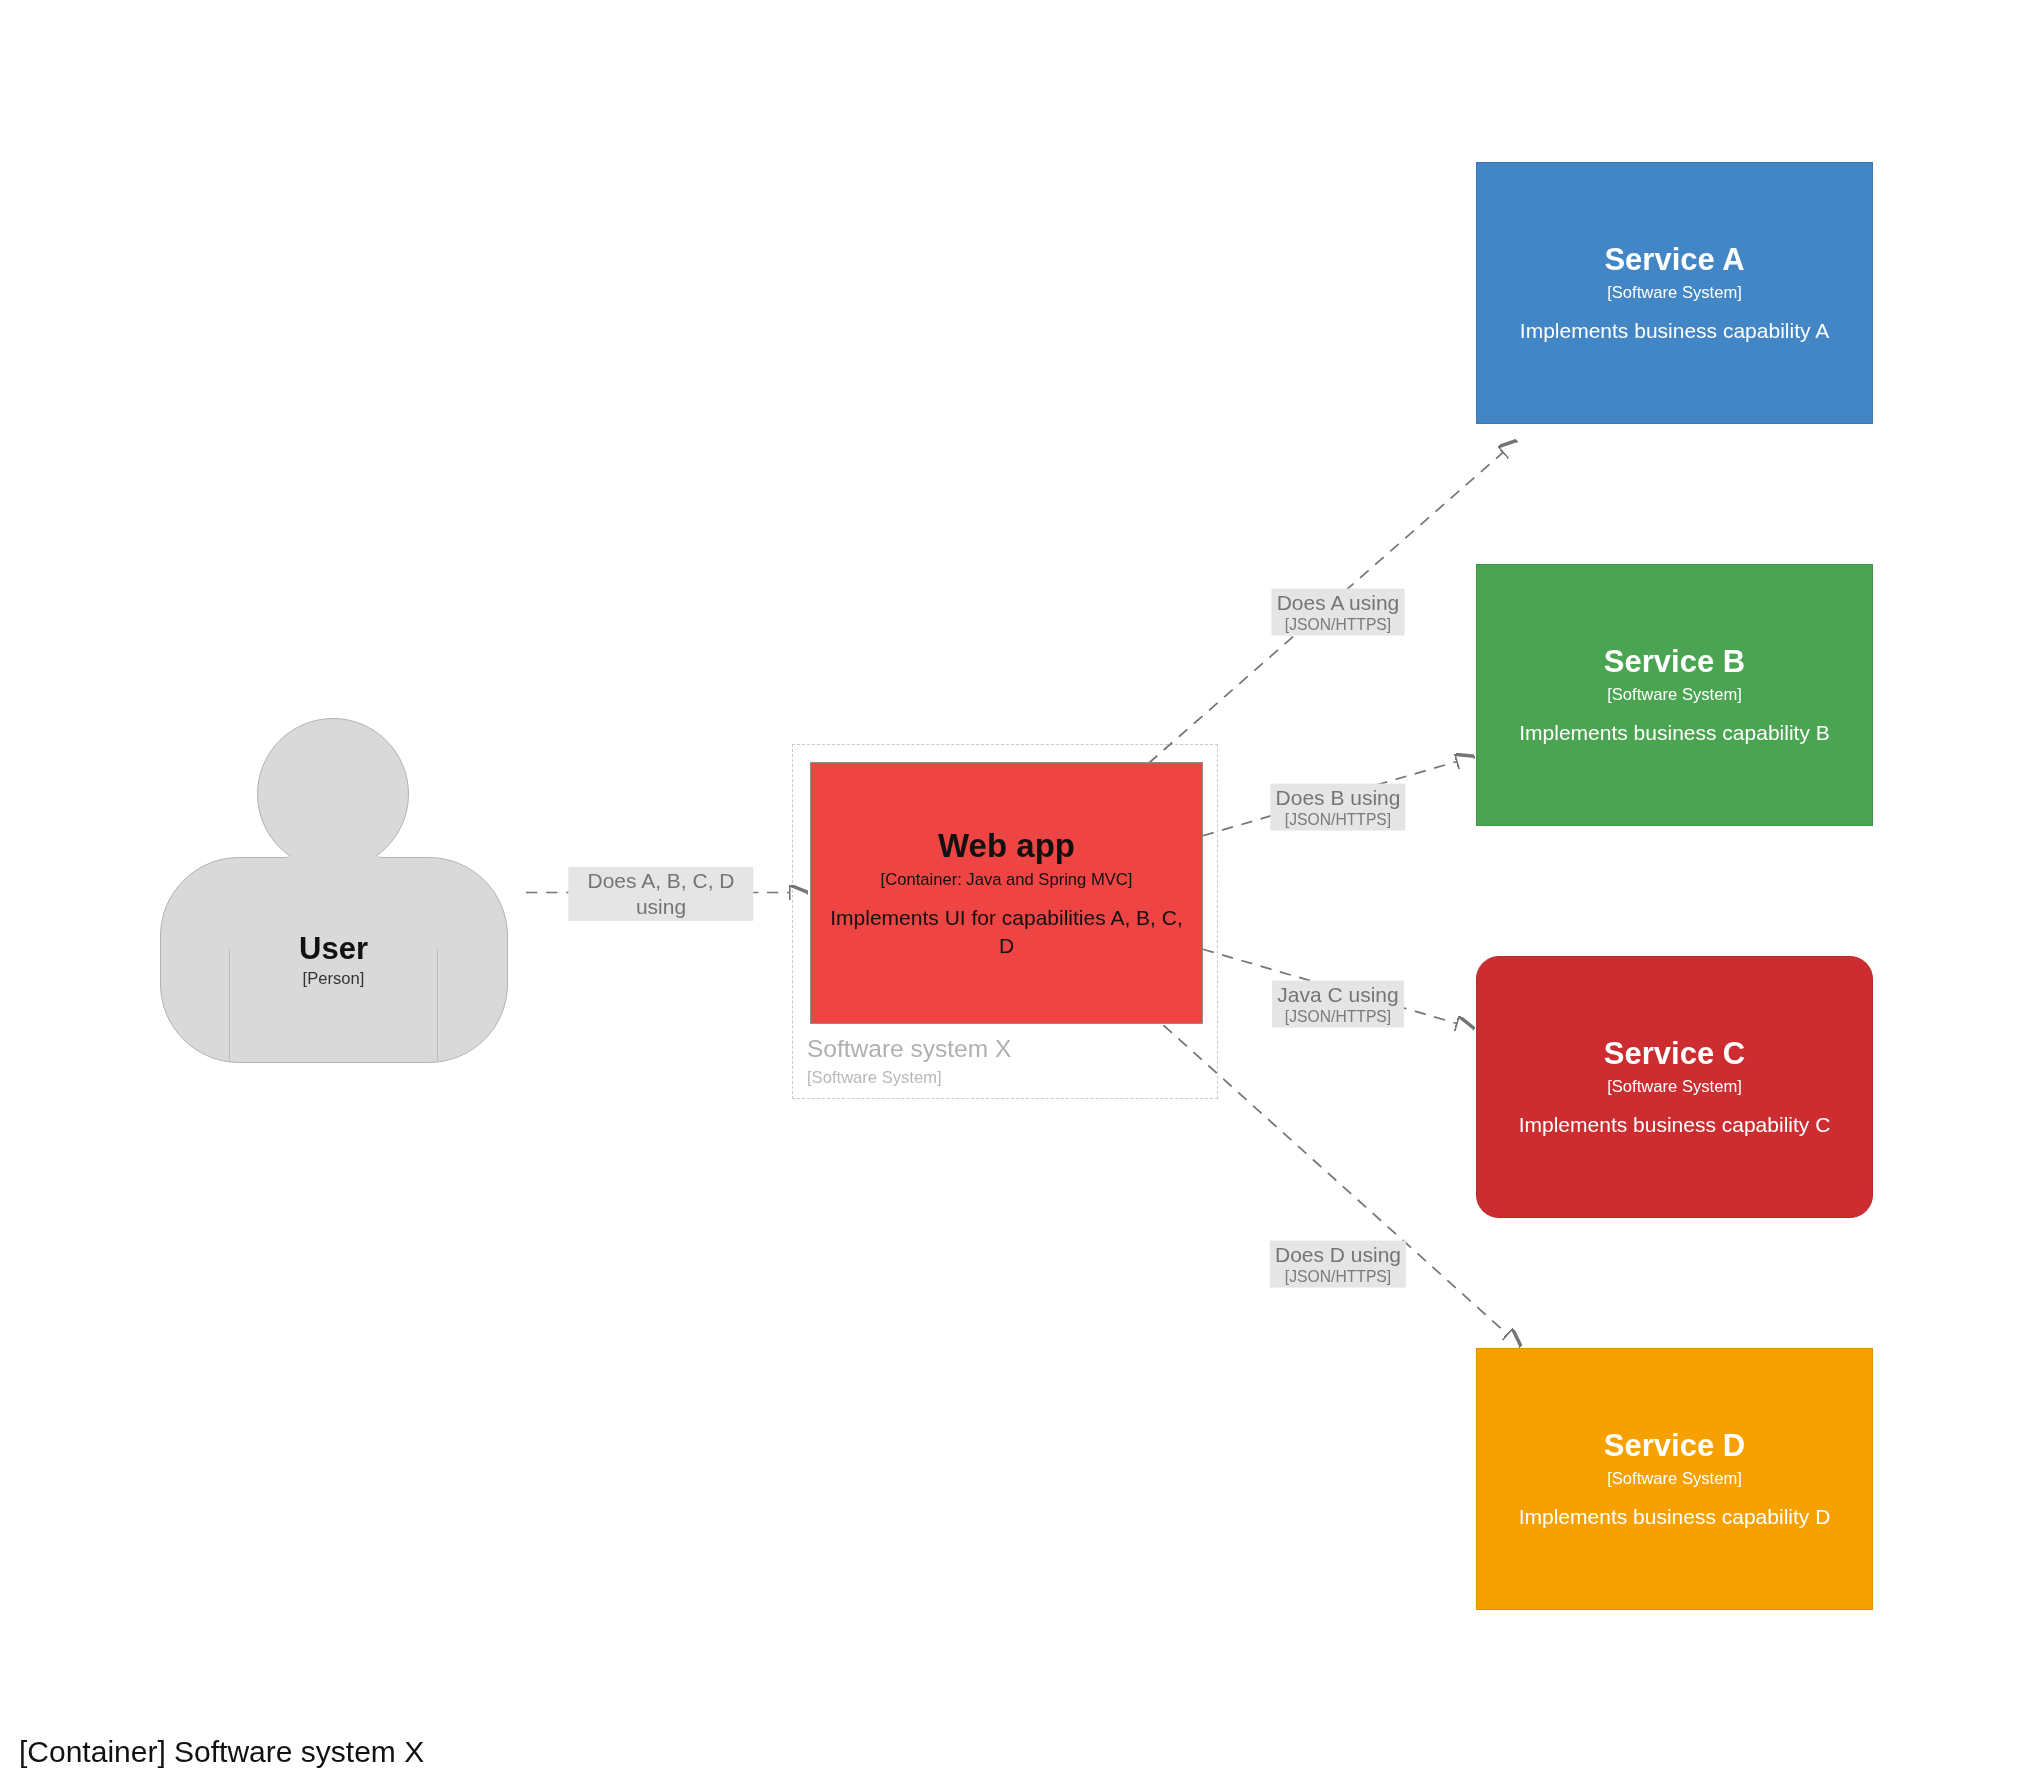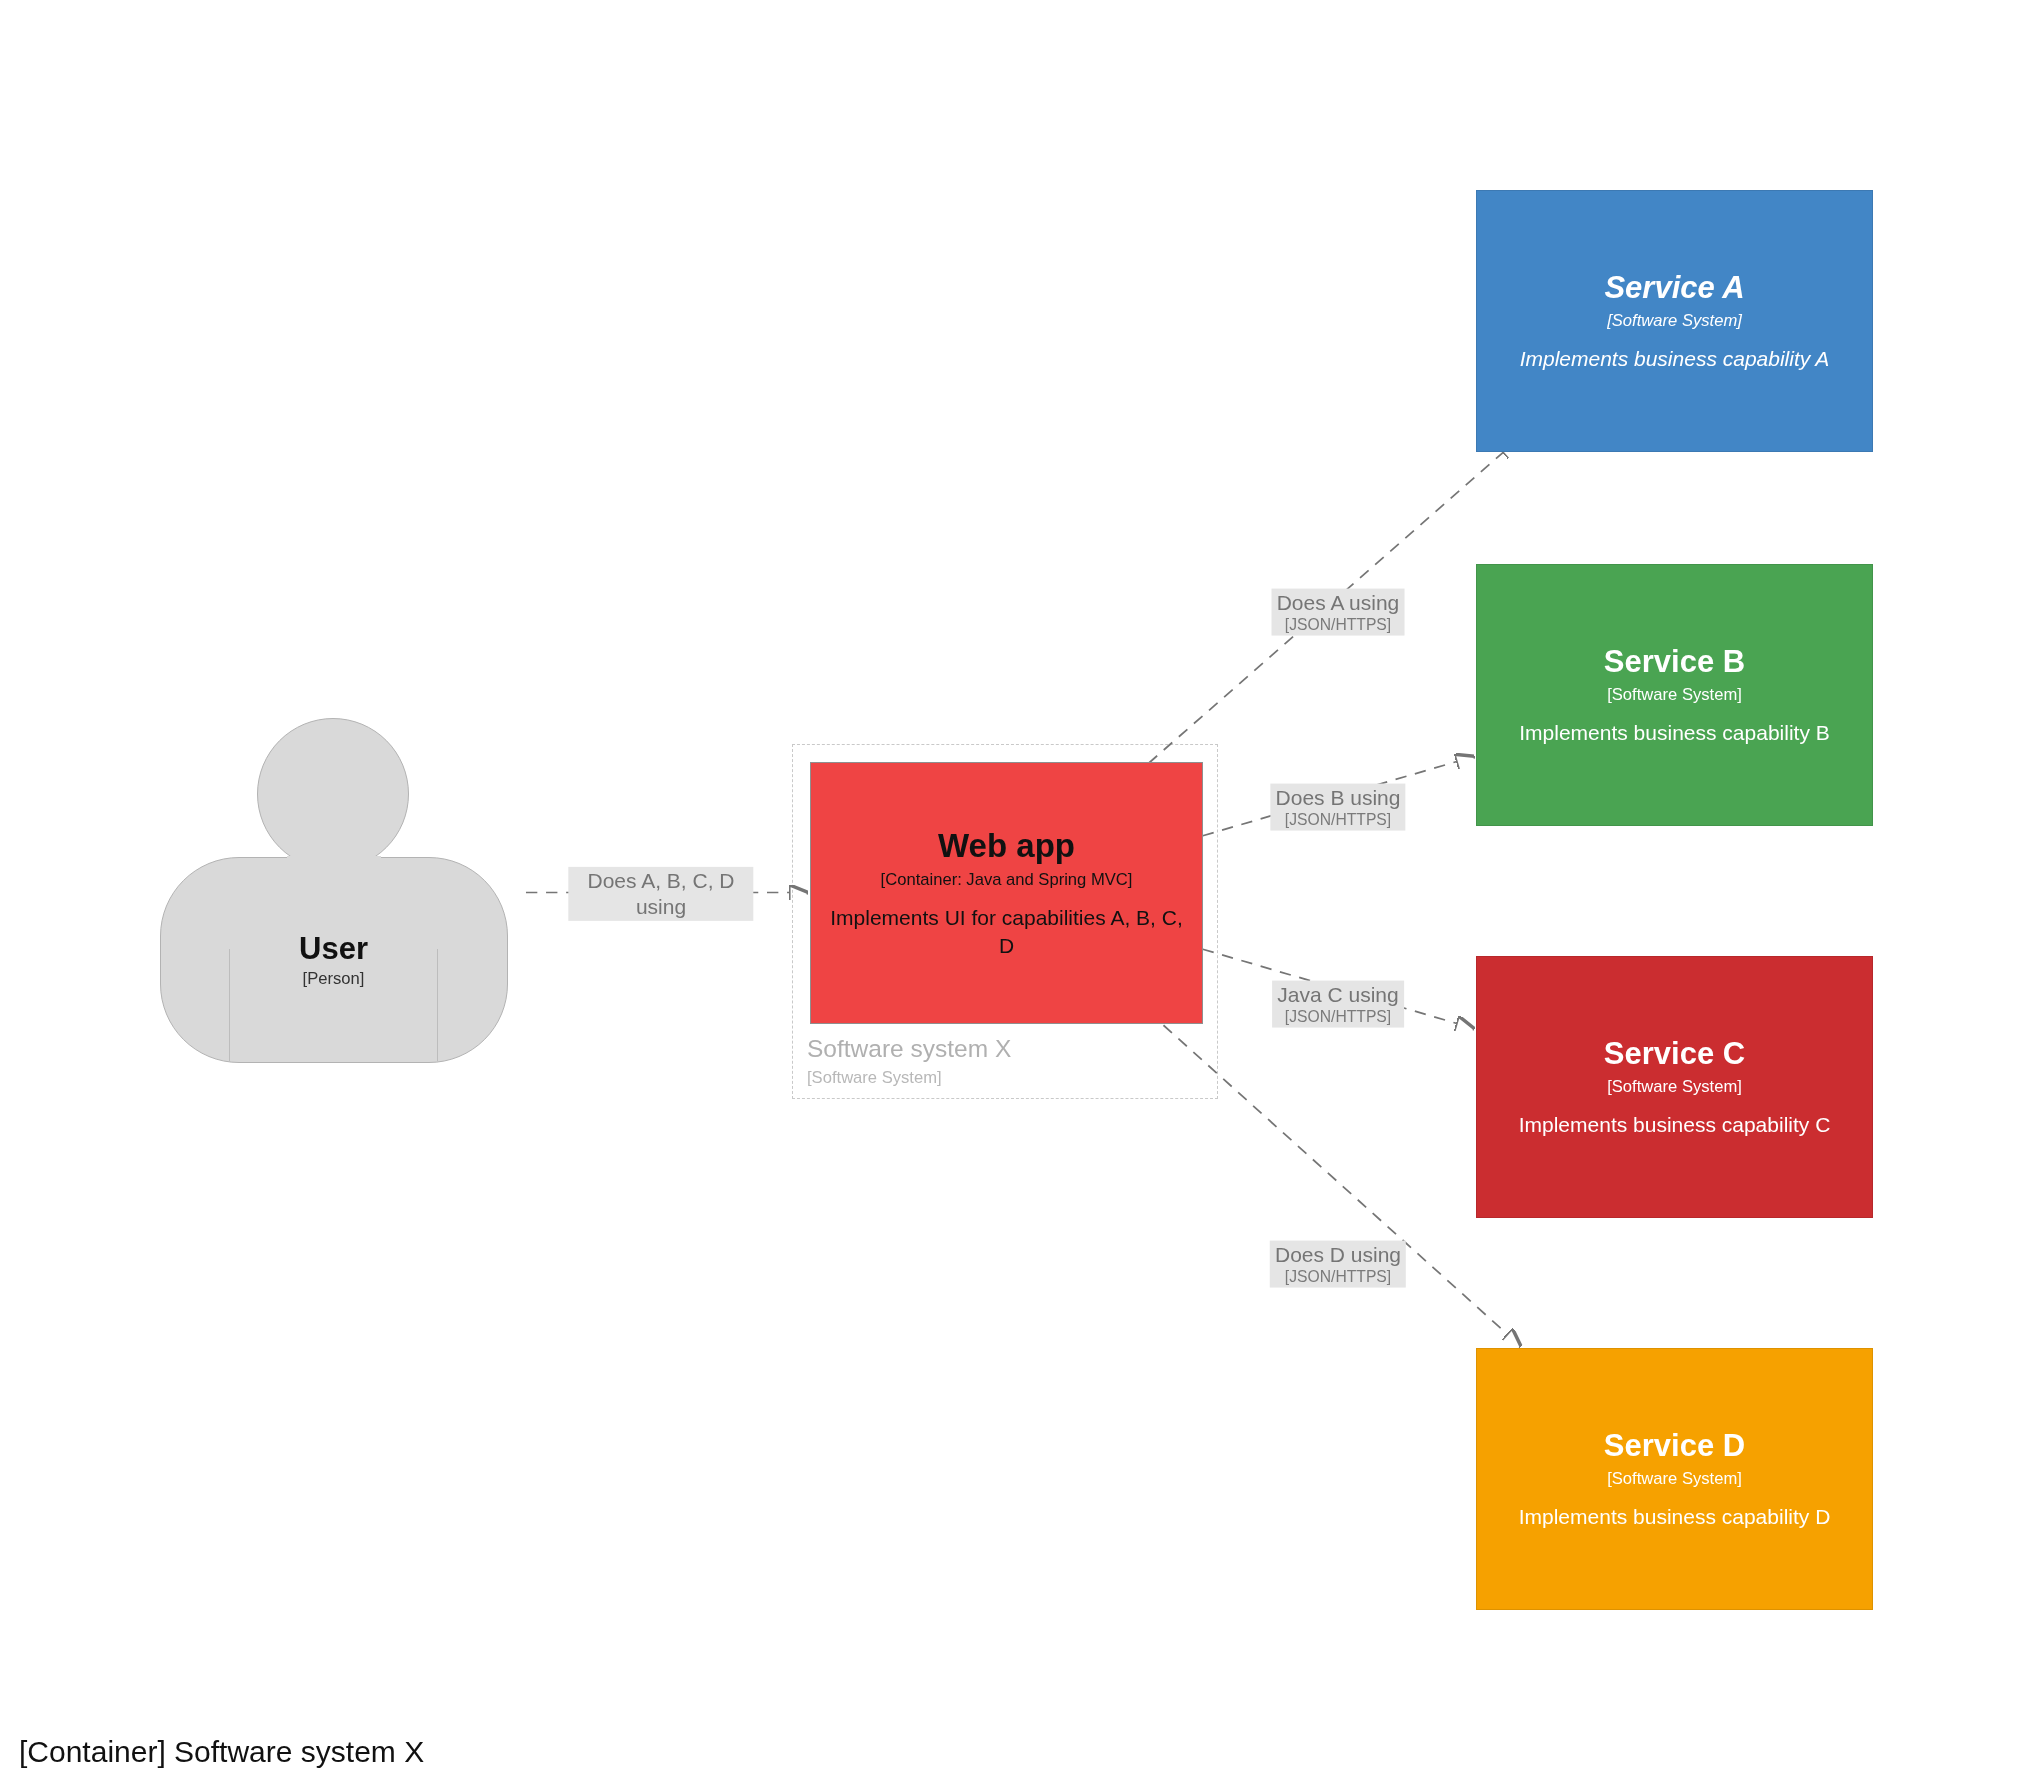--- a/index.html
+++ b/index.html
@@ -47,21 +47,21 @@
   }
   .node .n-title{font-size:31px;font-weight:bold;line-height:1.15;margin-bottom:5.2px;}
   .node .n-meta{font-size:16.6px;line-height:1.2;margin-bottom:14px;}
   .node .n-desc{font-size:21px;line-height:1.3;}
   .webapp{
     left:810px;top:762px;width:393px;height:262px;
     border:1.7px solid #8f8f8f;color:#111;
   }
   .webapp .n-title{font-size:33px;}
   .service{left:1476px;width:397px;height:262px;color:#ffffff;border:1.7px solid rgba(0,0,0,0.12);}
-  .service-a{top:190px;font-style:italic;} .service-b{top:564px;justify-content:center;} .service-c{top:956px;} .service-d{top:1348px;}
+  .service-a{top:162px;} .service-b{top:564px;justify-content:center;} .service-c{top:956px;} .service-d{top:1348px;}
   
   .edge-label{
     position:absolute;z-index:5;transform:translate(-50%,-50%);
     background:#e5e5e5;text-align:center;color:#757575;padding:0.9px 5.2px;
   }
   .el-1{font-size:21px;line-height:1.25;}
   .el-2{font-size:15.7px;line-height:1.2;color:#7a7a7a;}
   .label-user{max-width:175px;}
   
   .caption{position:absolute;left:19px;top:1735px;font-size:30px;color:#111;z-index:2;}
@@ -111,21 +111,21 @@
   <div class="node service service-a" style="background: rgb(66, 134, 198); border-color: rgb(60, 121, 179);">
     <div class="n-title">Service A</div>
     <div class="n-meta">[Software System]</div>
     <div class="n-desc">Implements business capability A</div>
   </div>
   <div class="node service service-b" style="background: rgb(74, 164, 82); border-color: rgb(66, 148, 74);">
     <div class="n-title">Service B</div>
     <div class="n-meta">[Software System]</div>
     <div class="n-desc">Implements business capability B</div>
   </div>
-  <div class="node service service-c" style="background: rgb(203, 45, 48); border-color: rgb(183, 40, 43);">
+  <div class="node service service-c" style="background: rgb(203, 45, 48); border-color: rgb(183, 40, 43); border-radius: 23px;">
     <div class="n-title">Service C</div>
     <div class="n-meta">[Software System]</div>
     <div class="n-desc">Implements business capability C</div>
   </div>
   <div class="node service service-d" style="background: rgb(246, 161, 0); border-color: rgb(222, 146, 0);">
     <div class="n-title">Service D</div>
     <div class="n-meta">[Software System]</div>
     <div class="n-desc">Implements business capability D</div>
   </div>
 

